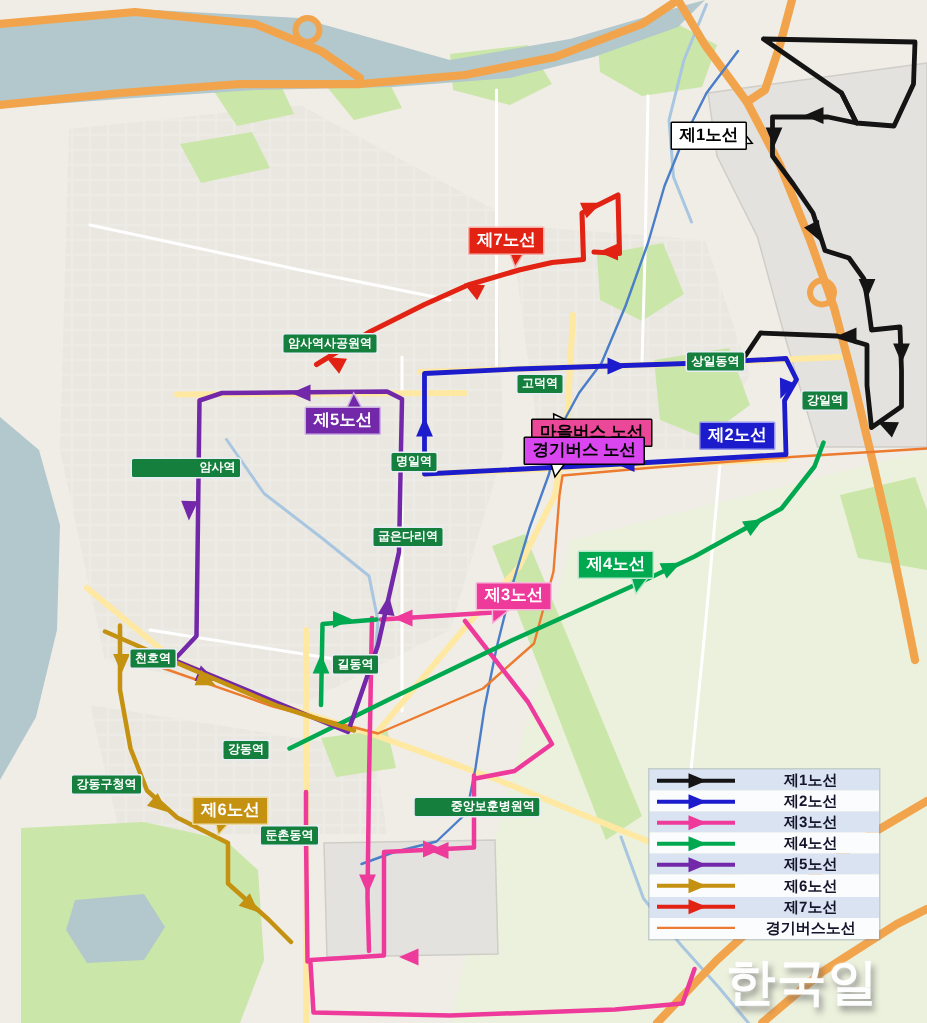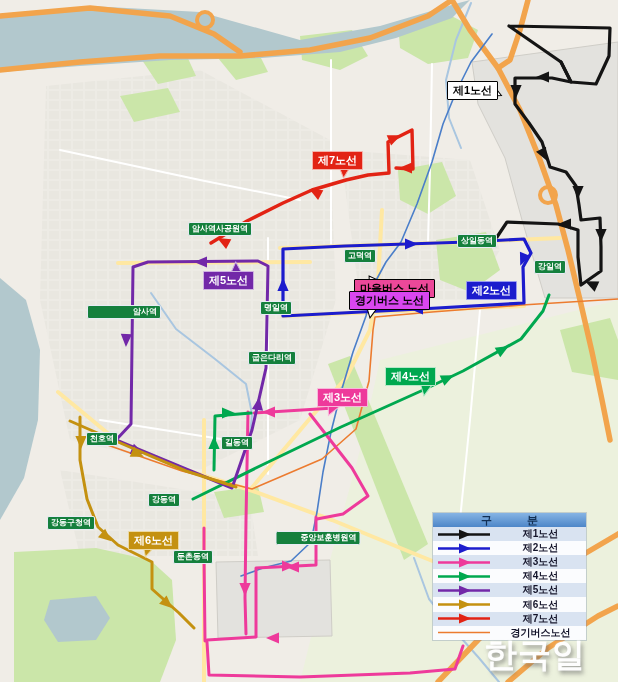--- a/index.html
+++ b/index.html
@@ -148,23 +148,20 @@
       <polygon points="6,0 -6,-6 -6,6" fill="#ffffff" stroke="#000000" stroke-width="1" transform="translate(496,93) rotate(25)"></polygon>
       <polygon points="6,0 -6,-6 -6,6" fill="#ee3a9b" stroke="#f8b8dc" stroke-width="1" transform="translate(331,410) rotate(115)"></polygon>
       <polygon points="6,0 -6,-6 -6,6" fill="#00a84f" stroke="#b5e8c8" stroke-width="1" transform="translate(425,390) rotate(100)"></polygon>
       <polygon points="6,0 -6,-6 -6,6" fill="#7228a8" stroke="#cdb0e2" stroke-width="1" transform="translate(236,268) rotate(268)"></polygon>
       <polygon points="6,0 -6,-6 -6,6" fill="#c49110" stroke="#ecd9a0" stroke-width="1" transform="translate(147,551) rotate(105)"></polygon>
       <polygon points="6,0 -6,-6 -6,6" fill="#e22314" stroke="#f5b0a8" stroke-width="1" transform="translate(344,172) rotate(95)"></polygon>
       <polygon points="6,0 -6,-6 -6,6" fill="#ffffff" stroke="#000000" stroke-width="1" transform="translate(372,284) rotate(115)"></polygon>
       <polygon points="6,0 -6,-6 -6,6" fill="#ffffff" stroke="#000000" stroke-width="1" transform="translate(371,312) rotate(100)"></polygon>
     </svg>
   <div class="legend">
-    <div class="legend-header">
-      <span>구 분</span>
-    </div>
     <div id="legend-rows">
         <div class="legend-row">
           <div class="legend-samp">
             <svg width="58" height="13">
               <line x1="3" y1="6.5" x2="55" y2="6.5" stroke="#141414" stroke-width="2.6"></line>
               <polygon points="36,6.5 24,1.5 24,11.5" fill="#141414"></polygon>
             </svg>
           </div>
           <div class="legend-lab">제1노선</div>
         </div>

